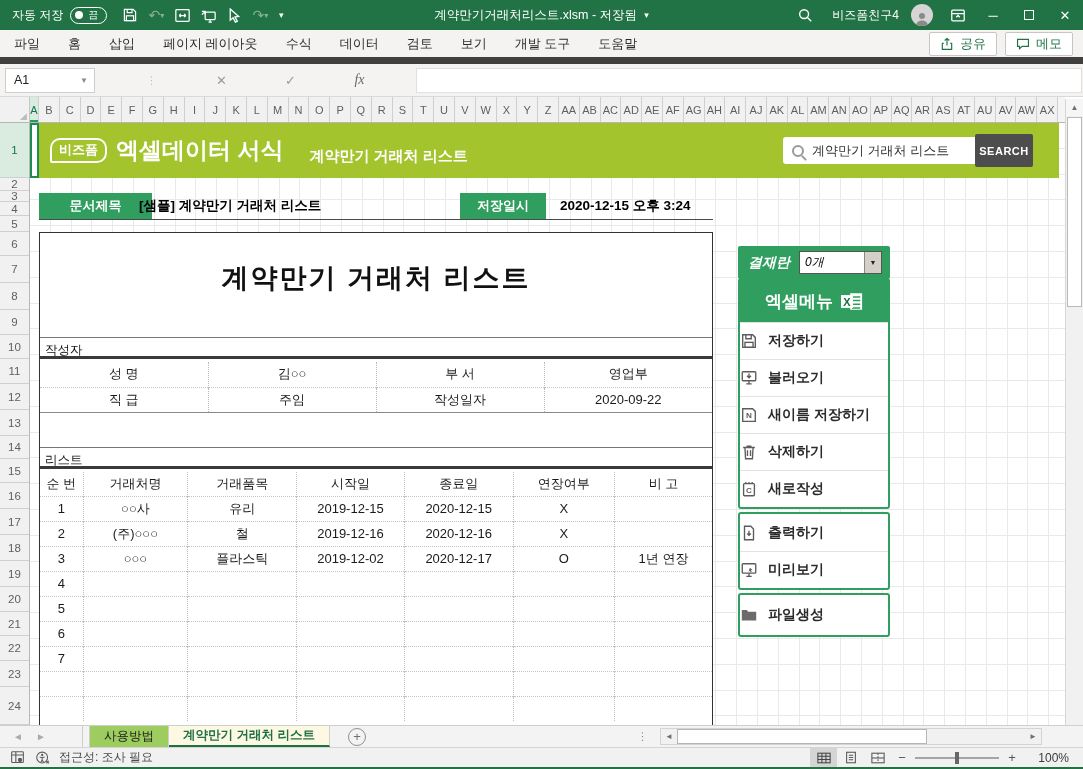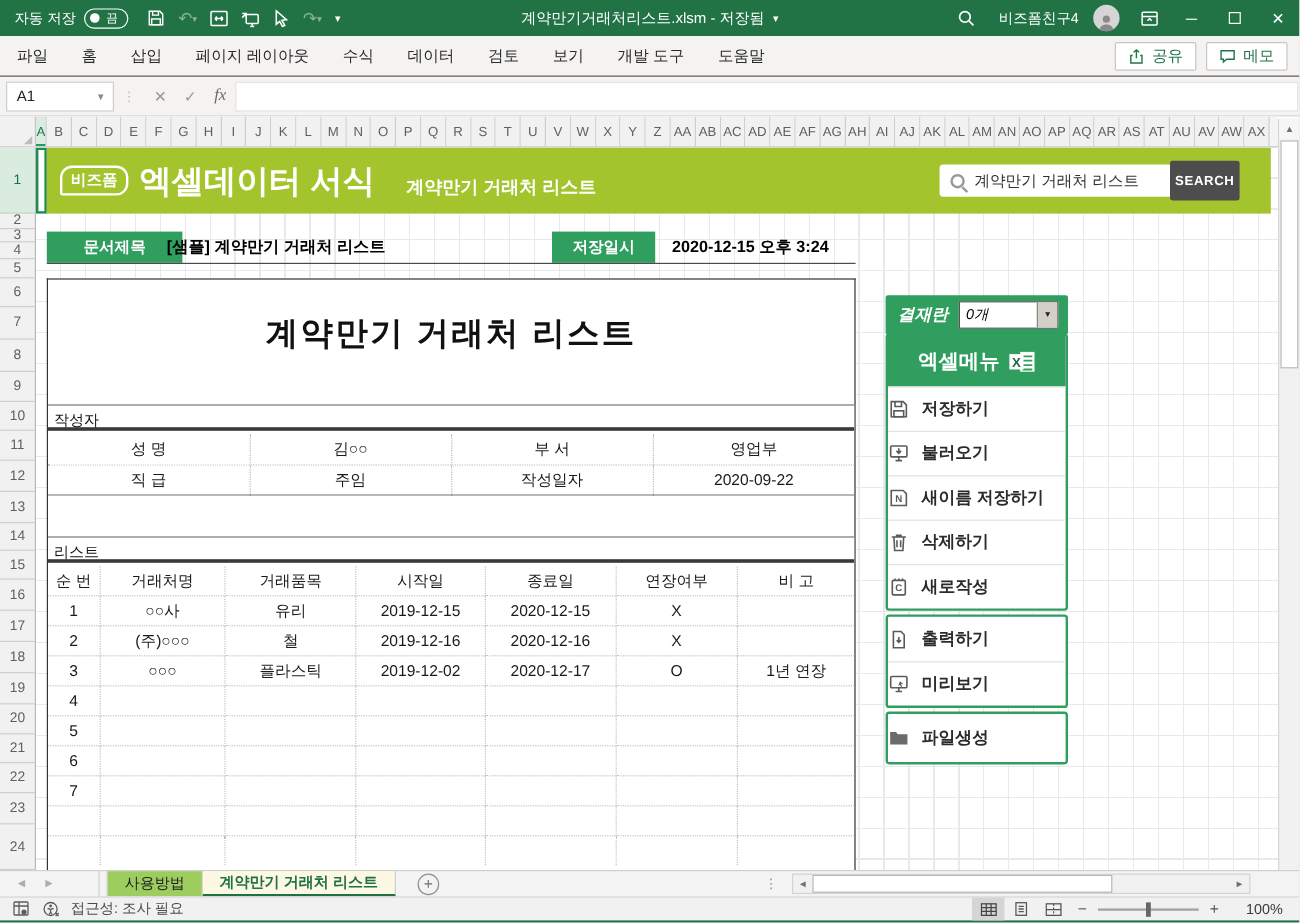--- a/index.html
+++ b/index.html
@@ -28,28 +28,28 @@
   .tb-right { margin-left:auto; display:flex; align-items:center; }
   .tb-ico { width:34px; height:30px; display:flex; align-items:center; justify-content:center; }
   .tb-user { margin:0 4px 0 10px; white-space:nowrap; }
   .avatar { width:22px; height:22px; border-radius:50%; background:#d5d5d5; display:flex;
     align-items:flex-end; justify-content:center; overflow:hidden; margin:0 8px; }
   .win-btn { width:36px; height:30px; display:flex; align-items:center; justify-content:center;
     font-size:13px; }
   .max-box { width:10px; height:10px; border:1px solid #fff; display:inline-block; }
   
   .ribbonbar { position:absolute; top:30px; left:0; right:0; height:34px; background:#f5f3f2;
-    border-bottom:1px solid #404040; display:flex; align-items:center; }
+    border-bottom:7px solid #404040; display:flex; align-items:center; }
   .rtab { padding:0 14px; font-size:13px; color:#2b2b2b; height:100%; display:flex; align-items:center; white-space:nowrap; }
   .ribbon-right { margin-left:auto; display:flex; gap:8px; margin-right:10px; }
   .pill-btn { display:flex; align-items:center; gap:6px; border:1px solid #c8c6c4; background:#fff;
     padding:0 10px; height:24px; border-radius:2px; color:#217346; font-size:13px; }
   
   .formulabar { position:absolute; top:64px; left:0; right:0; height:33px; background:#f5f3f2;
-    border-bottom:1px solid #d9d9d9; display:flex; align-items:center; }
+    border-bottom:1px solid #d9d9d9; display:flex; align-items:center;gap:44px; }
   .namebox { width:90px; height:25px; margin-left:5px; background:#fff; border:1px solid #d0cecd;
     display:flex; align-items:center; padding:0 6px 0 8px; font-size:12.5px; color:#222; }
   .namebox .chev { margin-left:auto; color:#8a8a8a; font-size:8px; }
   .fb-dots { color:#c0c0c0; margin:0 7px; font-size:11px; letter-spacing:1px; }
   .fb-btn { width:25px; height:25px; display:flex; align-items:center; justify-content:center;
     color:#9a9a9a; font-size:13px; }
   .fb-fx { font-family:"Liberation Serif", serif; font-style:italic; color:#6a6a6a; font-size:14px; }
   .formula-input { flex:1; height:25px; background:#fff; border:1px solid #e2e0de; margin-right:1px; }
   
   .colheaders { position:absolute; top:97px; left:0; width:1065px; height:26px; background:#f4f4f4;
@@ -70,21 +70,21 @@
   .sheet { position:absolute; left:30px; top:0; right:0; bottom:0;
     background-image:
       repeating-linear-gradient(to right, transparent 0 19.8px, #e7e9ea 19.8px 20.8px),
       repeating-linear-gradient(to bottom, transparent 0 24.8px, #e7e9ea 24.8px 25.8px); }
   .a1cell { position:absolute; left:0; top:0; width:9px; height:55px; background:#fff; border:2px solid #1e8c52; }
   
   .banner { position:absolute; left:9px; top:0; width:1020px; height:55px; background:#a4c42d;
     display:flex; align-items:center; }
   .logo-bubble { margin-left:11px; border:2px solid #fff; border-radius:10px 10px 10px 2px;
     padding:1px 7px 2px; font-size:13px; font-weight:bold; color:#fff; white-space:nowrap; }
-  .banner-title { font-size:27px; font-weight:bold; color:#fff; margin-left:9px; white-space:nowrap; }
+  .banner-title { font-size:23px; font-weight:bold; color:#fff; margin-left:9px; white-space:nowrap; }
   .banner-sub { font-size:15px; font-weight:bold; color:#fff; margin-left:26px; margin-top:12px; white-space:nowrap; }
   .search-wrap { margin-left:auto; margin-right:26px; display:flex; align-items:center; }
   .search-field { width:192px; height:27px; background:#fff; border-radius:3px 0 0 3px; display:flex;
     align-items:center; padding-left:9px; gap:8px; font-size:13px; color:#333; white-space:nowrap; }
   .search-btn { width:58px; height:33px; background:#4d4d4d; color:#fff; font-size:11px; font-weight:bold;
     display:flex; align-items:center; justify-content:center; border-radius:2px; letter-spacing:.5px; }
   .mag { width:12px; height:12px; border:2px solid #999; border-radius:50%; position:relative; flex:0 0 12px; }
   .mag::after { content:""; position:absolute; width:2px; height:6px; background:#999;
     transform:rotate(-45deg); left:9px; top:8px; }
   

